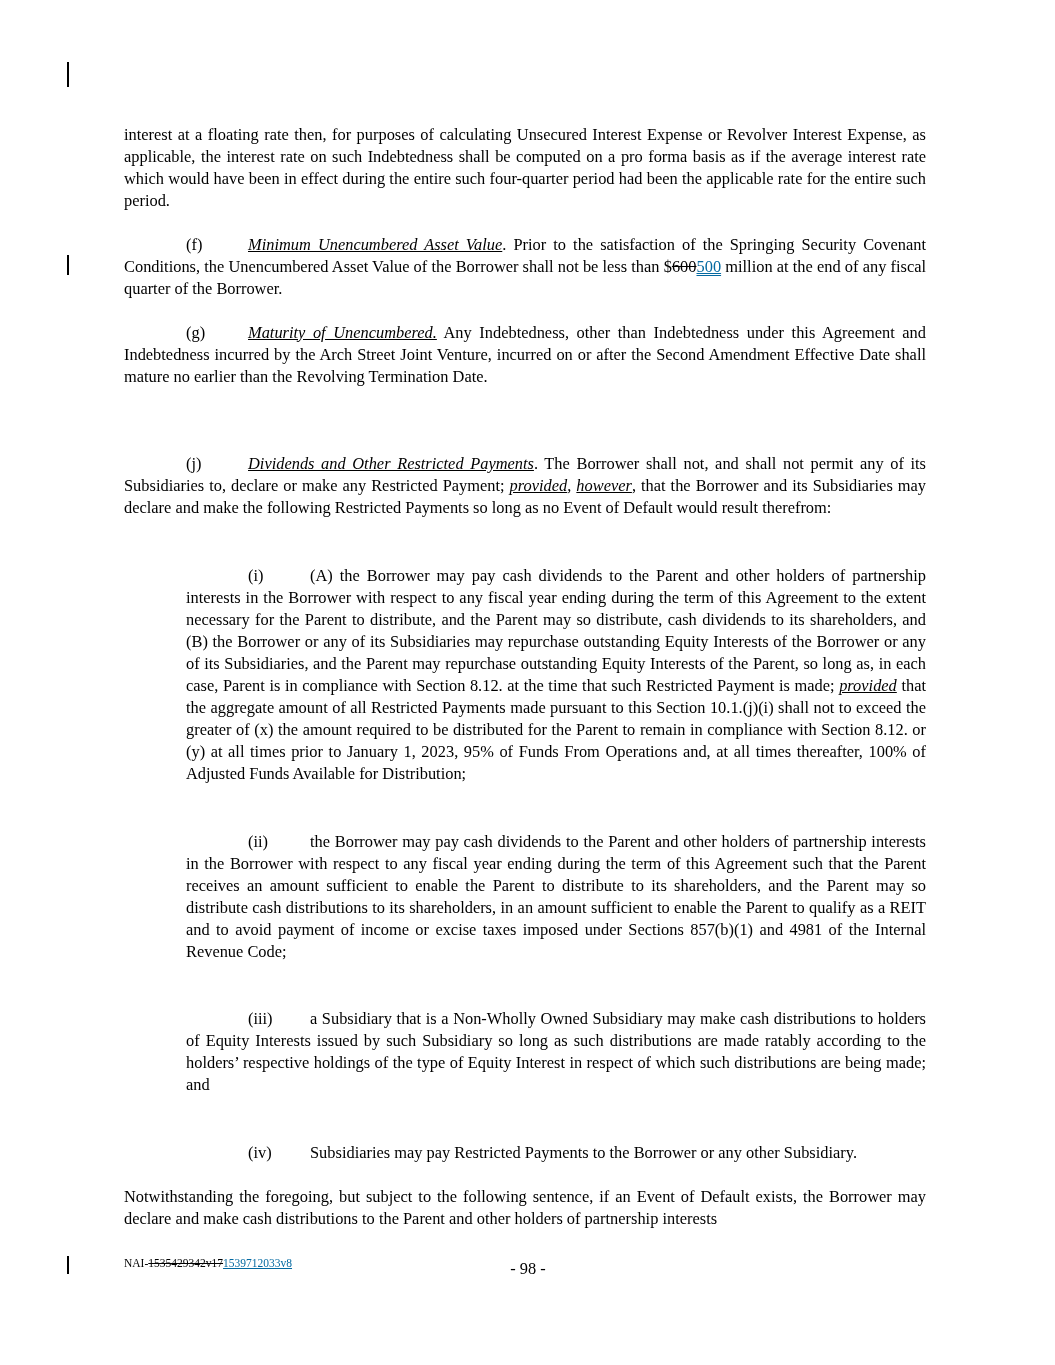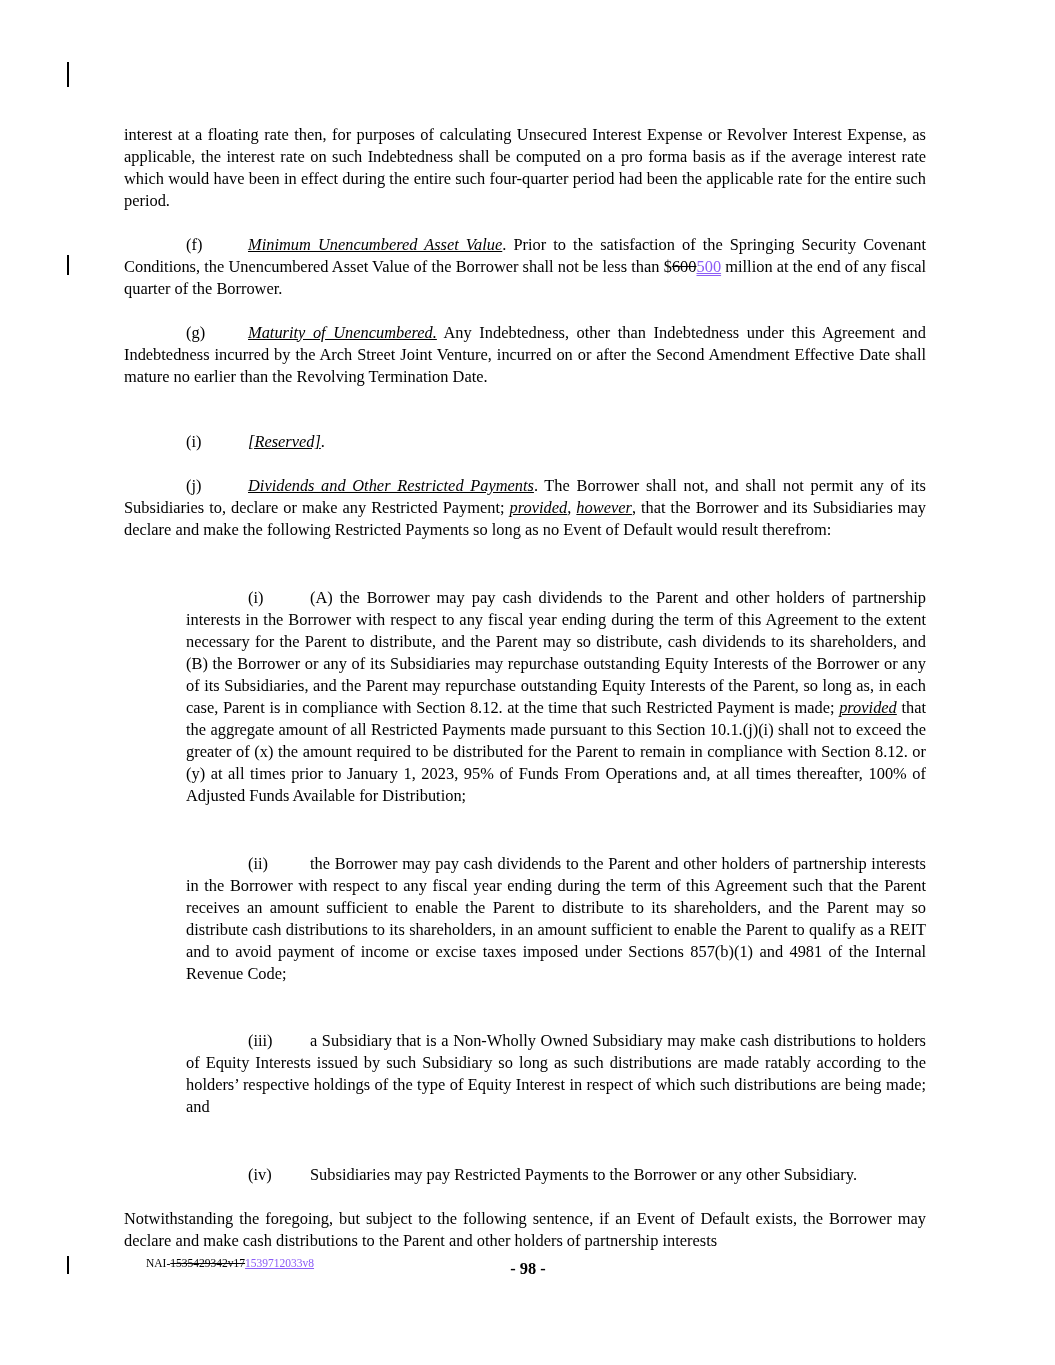--- a/index.html
+++ b/index.html
@@ -7,45 +7,44 @@
          font-family: "Liberation Serif", serif; color: #000; font-size: 16.4px; }
   .page { position: absolute; left: 124px; top: 124px; width: 802px; }
   p { margin: 0; line-height: 22px; text-align: justify; }
   .gap { height: 21.8px; }
   .ind { text-indent: 62px; }
   .label { display: inline-block; width: 62px; text-indent: 0; }
   .sub { margin-left: 62px; }
   .sub .ind { text-indent: 62px; margin-top: 24px; }
   .u { text-decoration: underline; font-style: italic; }
   .del { color: #000000; text-decoration: line-through; }
-  .ins { color: #8b5cf6; text-decoration: underline double; }
+  .ins { color: #0369a1; text-decoration: underline double; }
   .bar { position: absolute; left: 67px; width: 2px; background: #000; }
-  .footer-id { position: absolute; left: 124px; top: 1257px; font-size: 11.5px; margin-left: 22px; }
-  .page-num { position: absolute; left: 500px; top: 1259px; width: 56px; text-align: center; font-size: 16.4px; font-weight: bold; }
+  .footer-id { position: absolute; left: 124px; top: 1257px; font-size: 11.5px; }
+  .page-num { position: absolute; left: 500px; top: 1259px; width: 56px; text-align: center; font-size: 16.4px; }
 </style>
 </head>
 <body>
 
 <div class="bar" style="top:62px;height:25px;"></div>
 <div class="bar" style="top:255px;height:20px;"></div>
 <div class="bar" style="top:1256px;height:18px;"></div>
 
 <div class="page">
   <p>interest at a floating rate then, for purposes of calculating Unsecured Interest Expense or Revolver Interest Expense, as applicable, the interest rate on such Indebtedness shall be computed on a pro forma basis as if the average interest rate which would have been in effect during the entire such four-quarter period had been the applicable rate for the entire such period.</p>
   <div class="gap"></div>
 
   <p class="ind"><span class="label">(f)</span><span class="u">Minimum Unencumbered Asset Value</span><span>.  Prior to the satisfaction of the Springing Security Covenant Conditions, the Unencumbered Asset Value of the Borrower shall not be less than $</span><span class="del">600</span><span class="ins">500</span><span> million at the end of any fiscal quarter of the Borrower.</span></p>
   <div class="gap"></div>
 
   <p class="ind"><span class="label">(g)</span><span class="u">Maturity of Unencumbered.</span><span>  Any Indebtedness, other than Indebtedness under this Agreement and Indebtedness incurred by the Arch Street Joint Venture, incurred on or after the Second Amendment Effective Date shall mature no earlier than the Revolving Termination Date.</span></p>
   <div class="gap"></div>
 
   <div class="gap"></div>
 
-  <p class="ind"><span class="label">(i)</span><span class="u">[Reserved]</span><span>.</span></p>
   <div class="gap"></div>
 
   <p class="ind"><span class="label">(j)</span><span class="u">Dividends and Other Restricted Payments</span><span>.  The Borrower shall not, and shall not permit any of its Subsidiaries to, declare or make any Restricted Payment; </span><span class="u">provided</span><span>, </span><span class="u">however</span><span>, that the Borrower and its Subsidiaries may declare and make the following Restricted Payments so long as no Event of Default would result therefrom:</span></p>
   <div class="gap"></div>
 
   <div class="sub">
     <p class="ind"><span class="label">(i)</span><span>(A) the Borrower may pay cash dividends to the Parent and other holders of partnership interests in the Borrower with respect to any fiscal year ending during the term of this Agreement to the extent necessary for the Parent to distribute, and the Parent may so distribute, cash dividends to its shareholders, and (B) the Borrower or any of its Subsidiaries may repurchase outstanding Equity Interests of the Borrower or any of its Subsidiaries, and the Parent may repurchase outstanding Equity Interests of the Parent, so long as, in each case, Parent is in compliance with Section 8.12. at the time that such Restricted Payment is made; </span><span class="u">provided</span><span> that the aggregate amount of all Restricted Payments made pursuant to this Section 10.1.(j)(i) shall not to exceed the greater of (x) the amount required to be distributed for the Parent to remain in compliance with Section 8.12. or (y) at all times prior to January 1, 2023, 95% of Funds From Operations and, at all times thereafter, 100% of Adjusted Funds Available for Distribution;</span></p>
     <div class="gap"></div>
     <p class="ind"><span class="label">(ii)</span><span>the Borrower may pay cash dividends to the Parent and other holders of partnership interests in the Borrower with respect to any fiscal year ending during the term of this Agreement such that the Parent receives an amount sufficient to enable the Parent to distribute to its shareholders, and the Parent may so distribute cash distributions to its shareholders, in an amount sufficient to enable the Parent to qualify as a REIT and to avoid payment of income or excise taxes imposed under Sections 857(b)(1) and 4981 of the Internal Revenue Code;</span></p>
     <div class="gap"></div>

